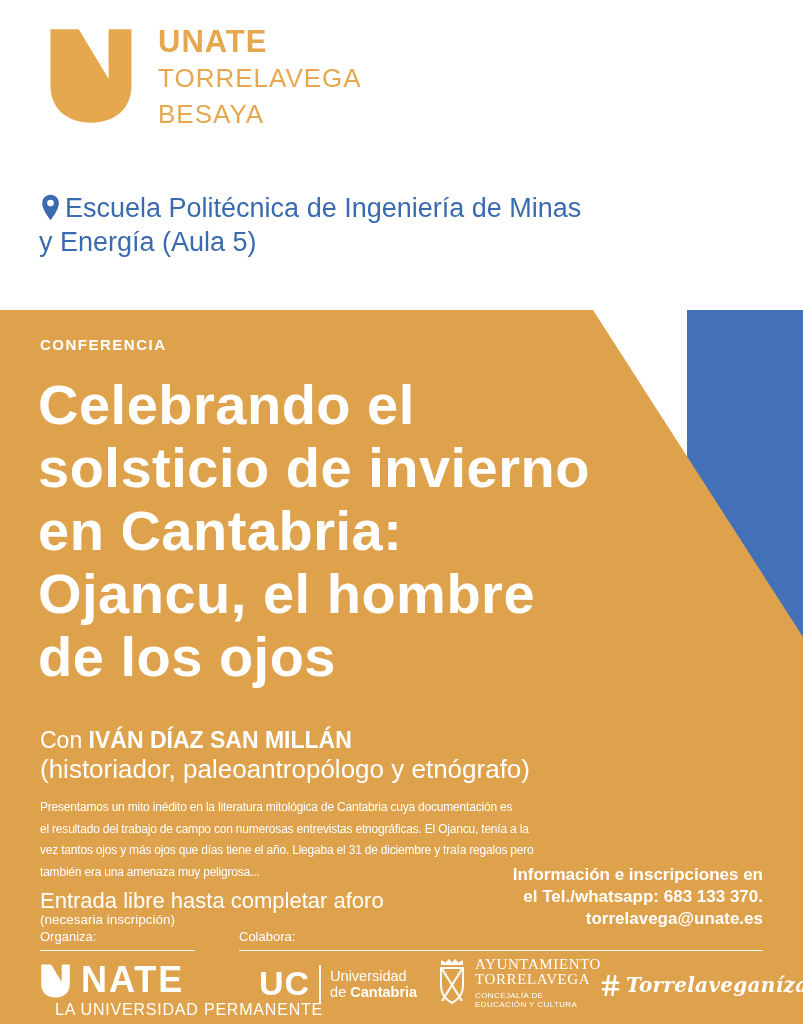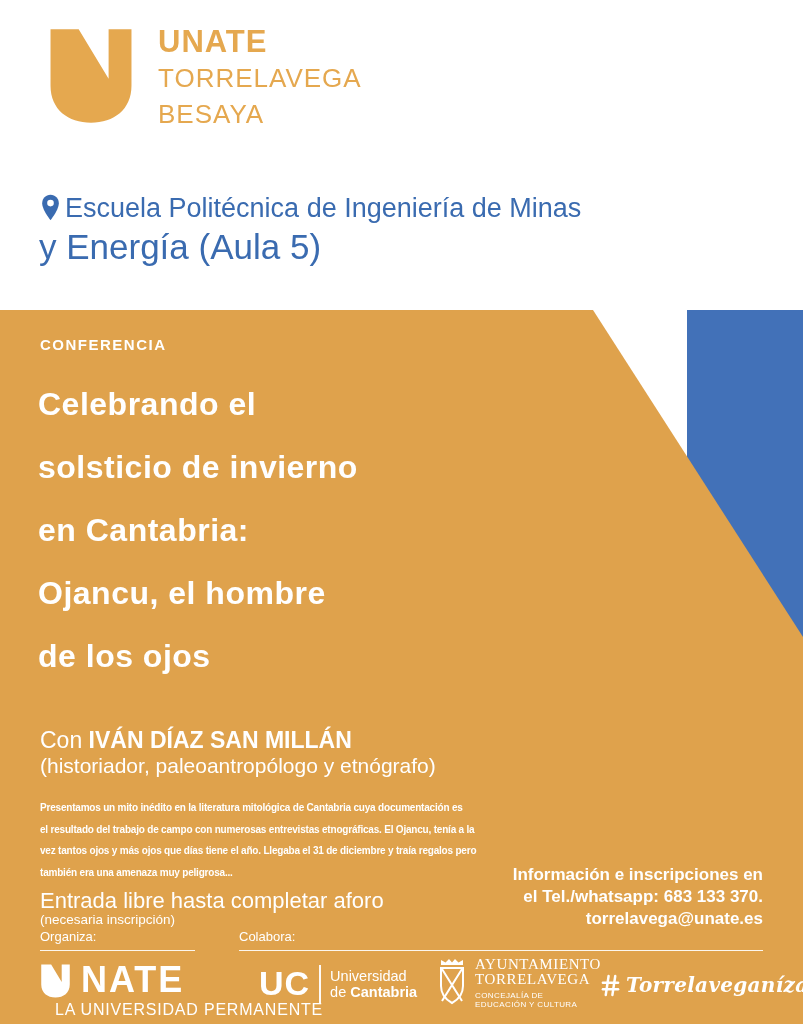--- a/index.html
+++ b/index.html
@@ -25,29 +25,29 @@
   .brand-u{position:absolute;left:47px;top:23px;width:88px;height:106px;}
   .brand-text{position:absolute;left:158px;top:24px;color:var(--brand-orange);}
   .brand-name{font-size:31px;font-weight:bold;letter-spacing:1px;line-height:36px;}
   .brand-l2,.brand-l3{font-size:26px;font-weight:normal;letter-spacing:1px;line-height:36px;}
 
   
   .date-row{position:absolute;left:45px;top:158px;display:flex;align-items:center;color:var(--text-blue);font-weight:bold;font-size:26px;}
   .date-sep{display:inline-block;width:3px;height:27px;background:var(--text-blue);margin:0 13px 0 10px;}
   .pin{position:absolute;left:41px;top:194px;width:19px;height:27px;}
   .loc1{position:absolute;left:65px;top:193px;color:var(--text-blue);font-size:27px;}
-  .loc2{position:absolute;left:39px;top:227px;color:var(--text-blue);font-size:35px;}
+  .loc2{position:absolute;left:39px;top:227px;color:var(--text-blue);font-size:27px;}
 
   
   .conf-label{position:absolute;left:40px;top:336px;color:var(--white);font-size:15px;font-weight:bold;letter-spacing:1.5px;}
-  .conf-title{position:absolute;left:38px;top:373px;color:var(--white);font-size:32px;font-weight:bold;line-height:63px;letter-spacing:0.5px;white-space:pre-line;}
+  .conf-title{position:absolute;left:38px;top:373px;color:var(--white);font-size:56px;font-weight:bold;line-height:63px;letter-spacing:0.5px;white-space:pre-line;}
   .speaker{position:absolute;left:40px;top:727px;color:var(--white);font-size:23px;}
   .speaker b{font-weight:bold;}
-  .speaker-role{position:absolute;left:40px;top:754px;color:var(--white);font-size:21px;}
-  .descr{position:absolute;left:40px;top:797px;width:762px;color:var(--white);font-size:10px;font-weight:bold;line-height:21.5px;letter-spacing:-0.2px;white-space:pre-line;}
+  .speaker-role{position:absolute;left:40px;top:754px;color:var(--white);font-size:26px;}
+  .descr{position:absolute;left:40px;top:797px;width:762px;color:var(--white);font-size:12px;font-weight:normal;line-height:21.5px;letter-spacing:-0.2px;white-space:pre-line;}
   .info-right{position:absolute;right:40px;top:864px;color:var(--white);font-size:17px;font-weight:bold;line-height:22px;text-align:right;white-space:pre-line;}
   .entry{position:absolute;left:40px;top:888px;color:var(--white);font-size:22px;}
   .entry-note{position:absolute;left:40px;top:912px;color:var(--white);font-size:13.5px;}
 
   
   .credit-label{position:absolute;color:var(--white);font-size:13px;}
   .credit-rule{position:absolute;height:1px;background:rgba(255,255,255,0.9);}
 
   
   .f-unate{position:absolute;left:40px;top:963px;display:flex;align-items:flex-start;gap:10px;color:var(--white);}

